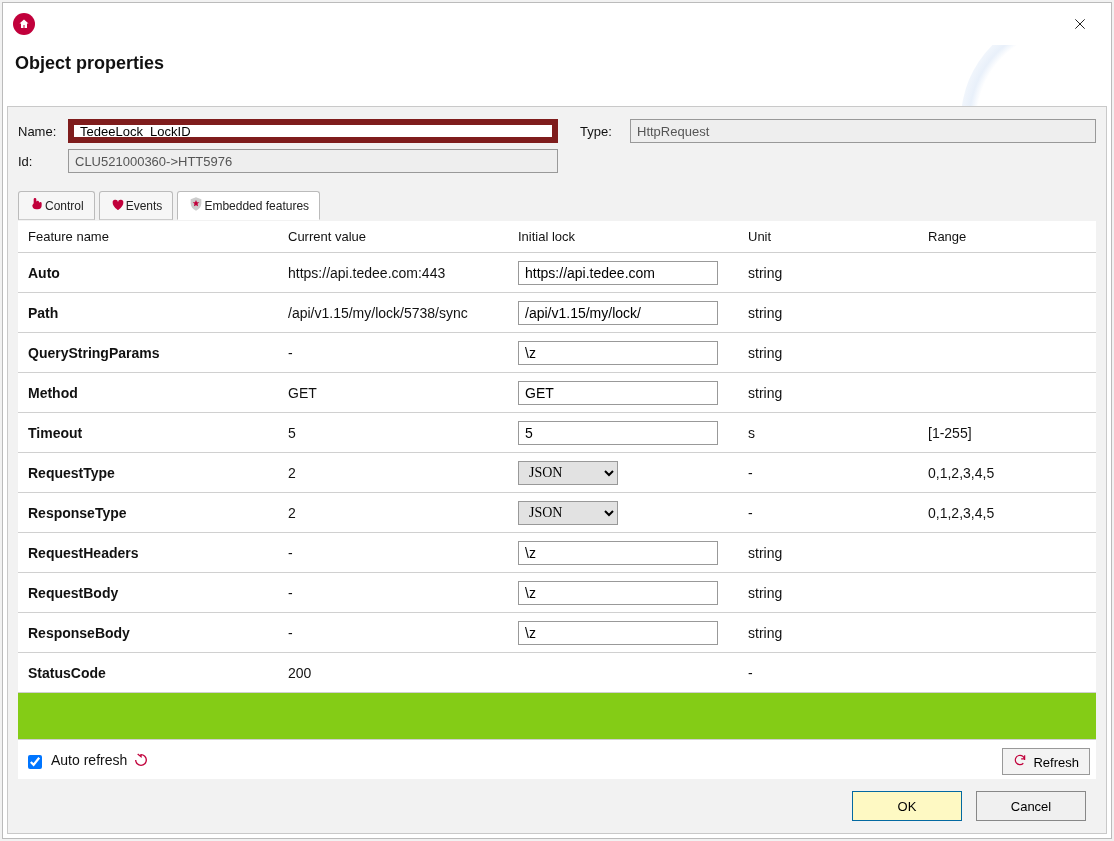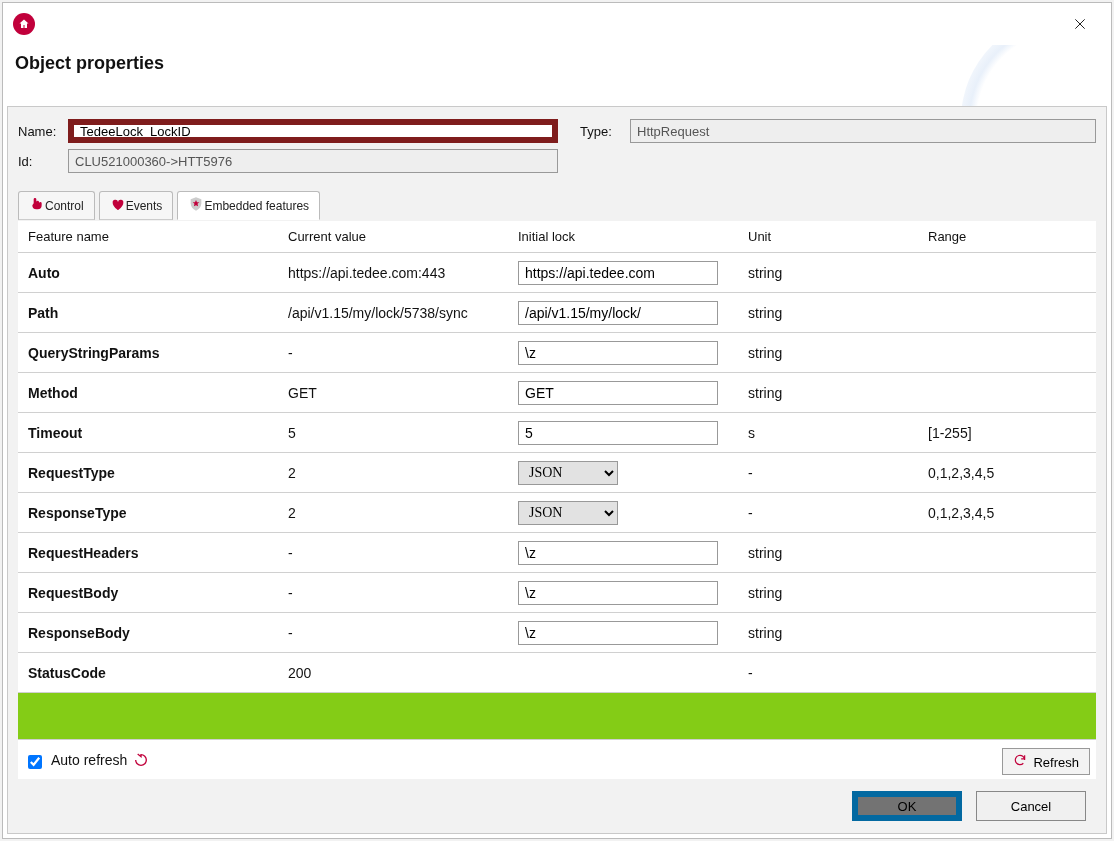--- a/index.html
+++ b/index.html
@@ -167,21 +167,21 @@
     gap: 14px;
     padding: 12px 10px 2px 10px;
   }
   .dlg-btn {
     width: 110px;
     height: 30px;
     border:1px solid #888;
     background:#f0f0f0;
     font: inherit;
   }
-  .dlg-btn.primary { border:6px solid #0369a1; background:#737373; }
+  .dlg-btn.primary { border:1px solid #0369a1; background:#fef9c3; }
   input[type="checkbox"] { width:14px; height:14px; }
 
   
   .grid-wrap {
     background:#84cc16;
     display:flex;
     flex-direction:column;
     flex:1 1 auto;
     min-height:0;
   }

